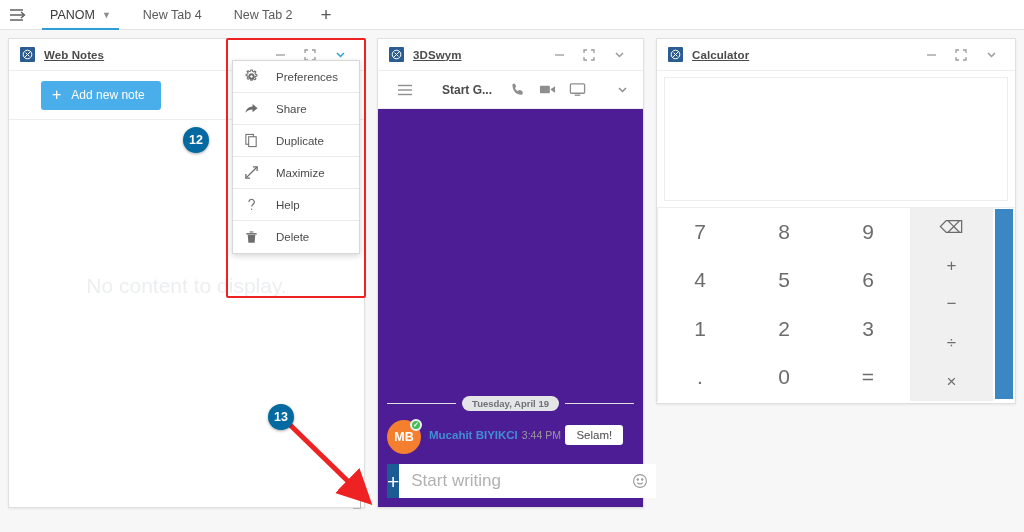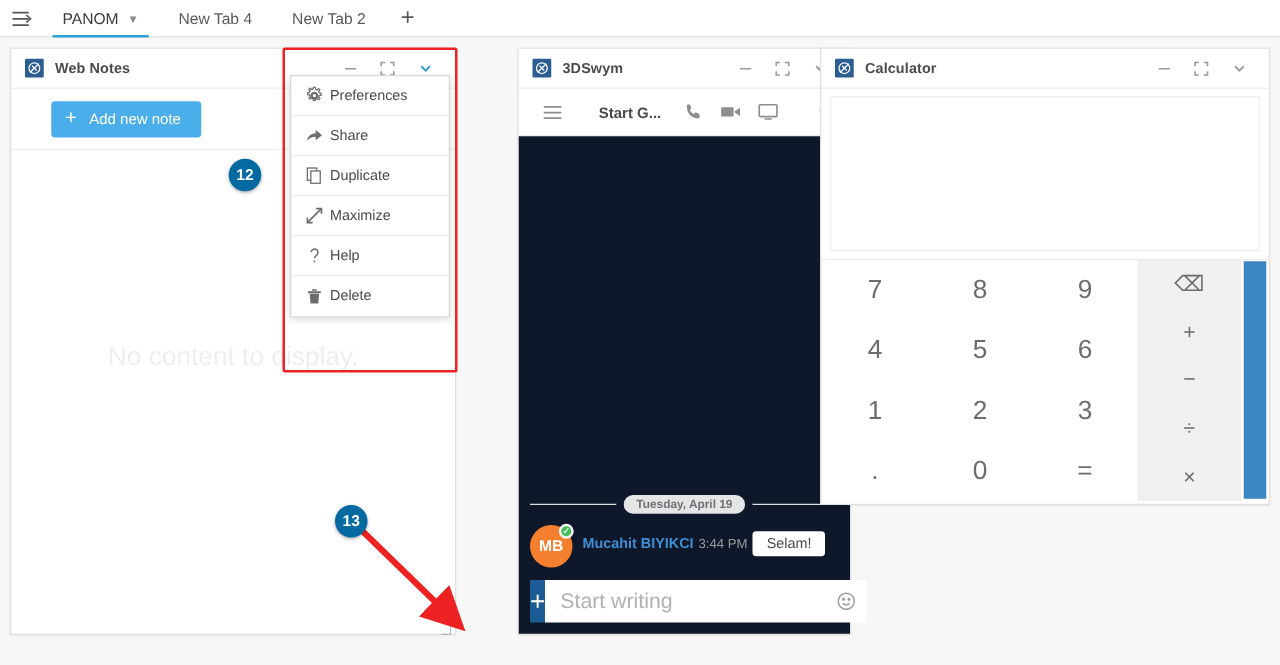--- a/index.html
+++ b/index.html
@@ -55,21 +55,21 @@
     border-bottom: 1px solid #ededed;
   }
   .app-icon {
     width: 15px; height: 15px; flex: 0 0 15px;
     background: #2b5c92; border-radius: 1px;
     position: relative; margin-right: 9px;
   }
   .app-icon svg { position: absolute; inset: 1px; }
   .panel-title {
     font-size: 11.5px; font-weight: bold; color: #4b4b4b;
-    letter-spacing: .1px; white-space: nowrap;
+    letter-spacing: .1px; white-space: nowrap; text-decoration: underline;
   }
   .head-ctrls { margin-left: auto; display: flex; align-items: center; }
   .hctrl {
     width: 30px; height: 26px;
     display: flex; align-items: center; justify-content: center;
     color: #9a9a9a; cursor: pointer;
   }
   .hctrl.chev-active { color: #2e9fd6; }
 
   
@@ -104,55 +104,55 @@
   
   #dropdown {
     position: absolute; left: 232px; top: 60px;
     width: 128px; background: #fff;
     border: 1px solid #d8d8d8;
     box-shadow: 0 2px 6px rgba(0,0,0,.16);
     z-index: 40;
   }
   .menu-item {
     height: 32px; display: flex; align-items: center;
-    padding-left: 10px; gap: 4px;
+    padding-left: 10px; gap: 16px;
     font-size: 11.5px; color: #4a4a4a;
     border-bottom: 1px solid #ebebeb; cursor: pointer;
   }
   .menu-item:last-child { border-bottom: none; }
   .menu-item .mi-icon {
     width: 17px; height: 17px; flex: 0 0 17px;
     display: flex; align-items: center; justify-content: center;
     color: #6d6d6d;
   }
   .menu-hl {
     position: absolute; left: 226px; top: 38px;
     width: 140px; height: 260px;
     border: 2px solid #ee2222; border-radius: 2px;
     z-index: 45; pointer-events: none;
   }
 
   
-  #panel-swym { left: 377px; top: 38px; width: 267px; height: 470px; margin-left: 37px; }
+  #panel-swym { left: 377px; top: 38px; width: 267px; height: 470px; }
   .swym-toolbar {
     height: 38px; display: flex; align-items: center;
     padding: 0 6px 0 12px; border-bottom: 1px solid #ededed;
   }
   .swym-user {
     font-size: 12px; font-weight: bold; color: #4a4a4a;
     margin: 0 10px 0 22px; white-space: nowrap;
   }
   .sw-ic {
     width: 30px; height: 30px;
     display: flex; align-items: center; justify-content: center;
     color: #8e8e8e; cursor: pointer;
   }
   .swym-body {
     height: calc(100% - 32px - 38px);
-    background: #0f172a;
+    background: #4c1d95;
     display: flex; flex-direction: column;
     padding: 6px 9px 9px 9px;
   }
   .swym-spacer { flex: 1; }
   .date-div {
     display: flex; align-items: center; gap: 6px;
     margin-bottom: 9px;
   }
   .date-div .ln { flex: 1; height: 1px; background: #dedede; }
   .date-chip {

